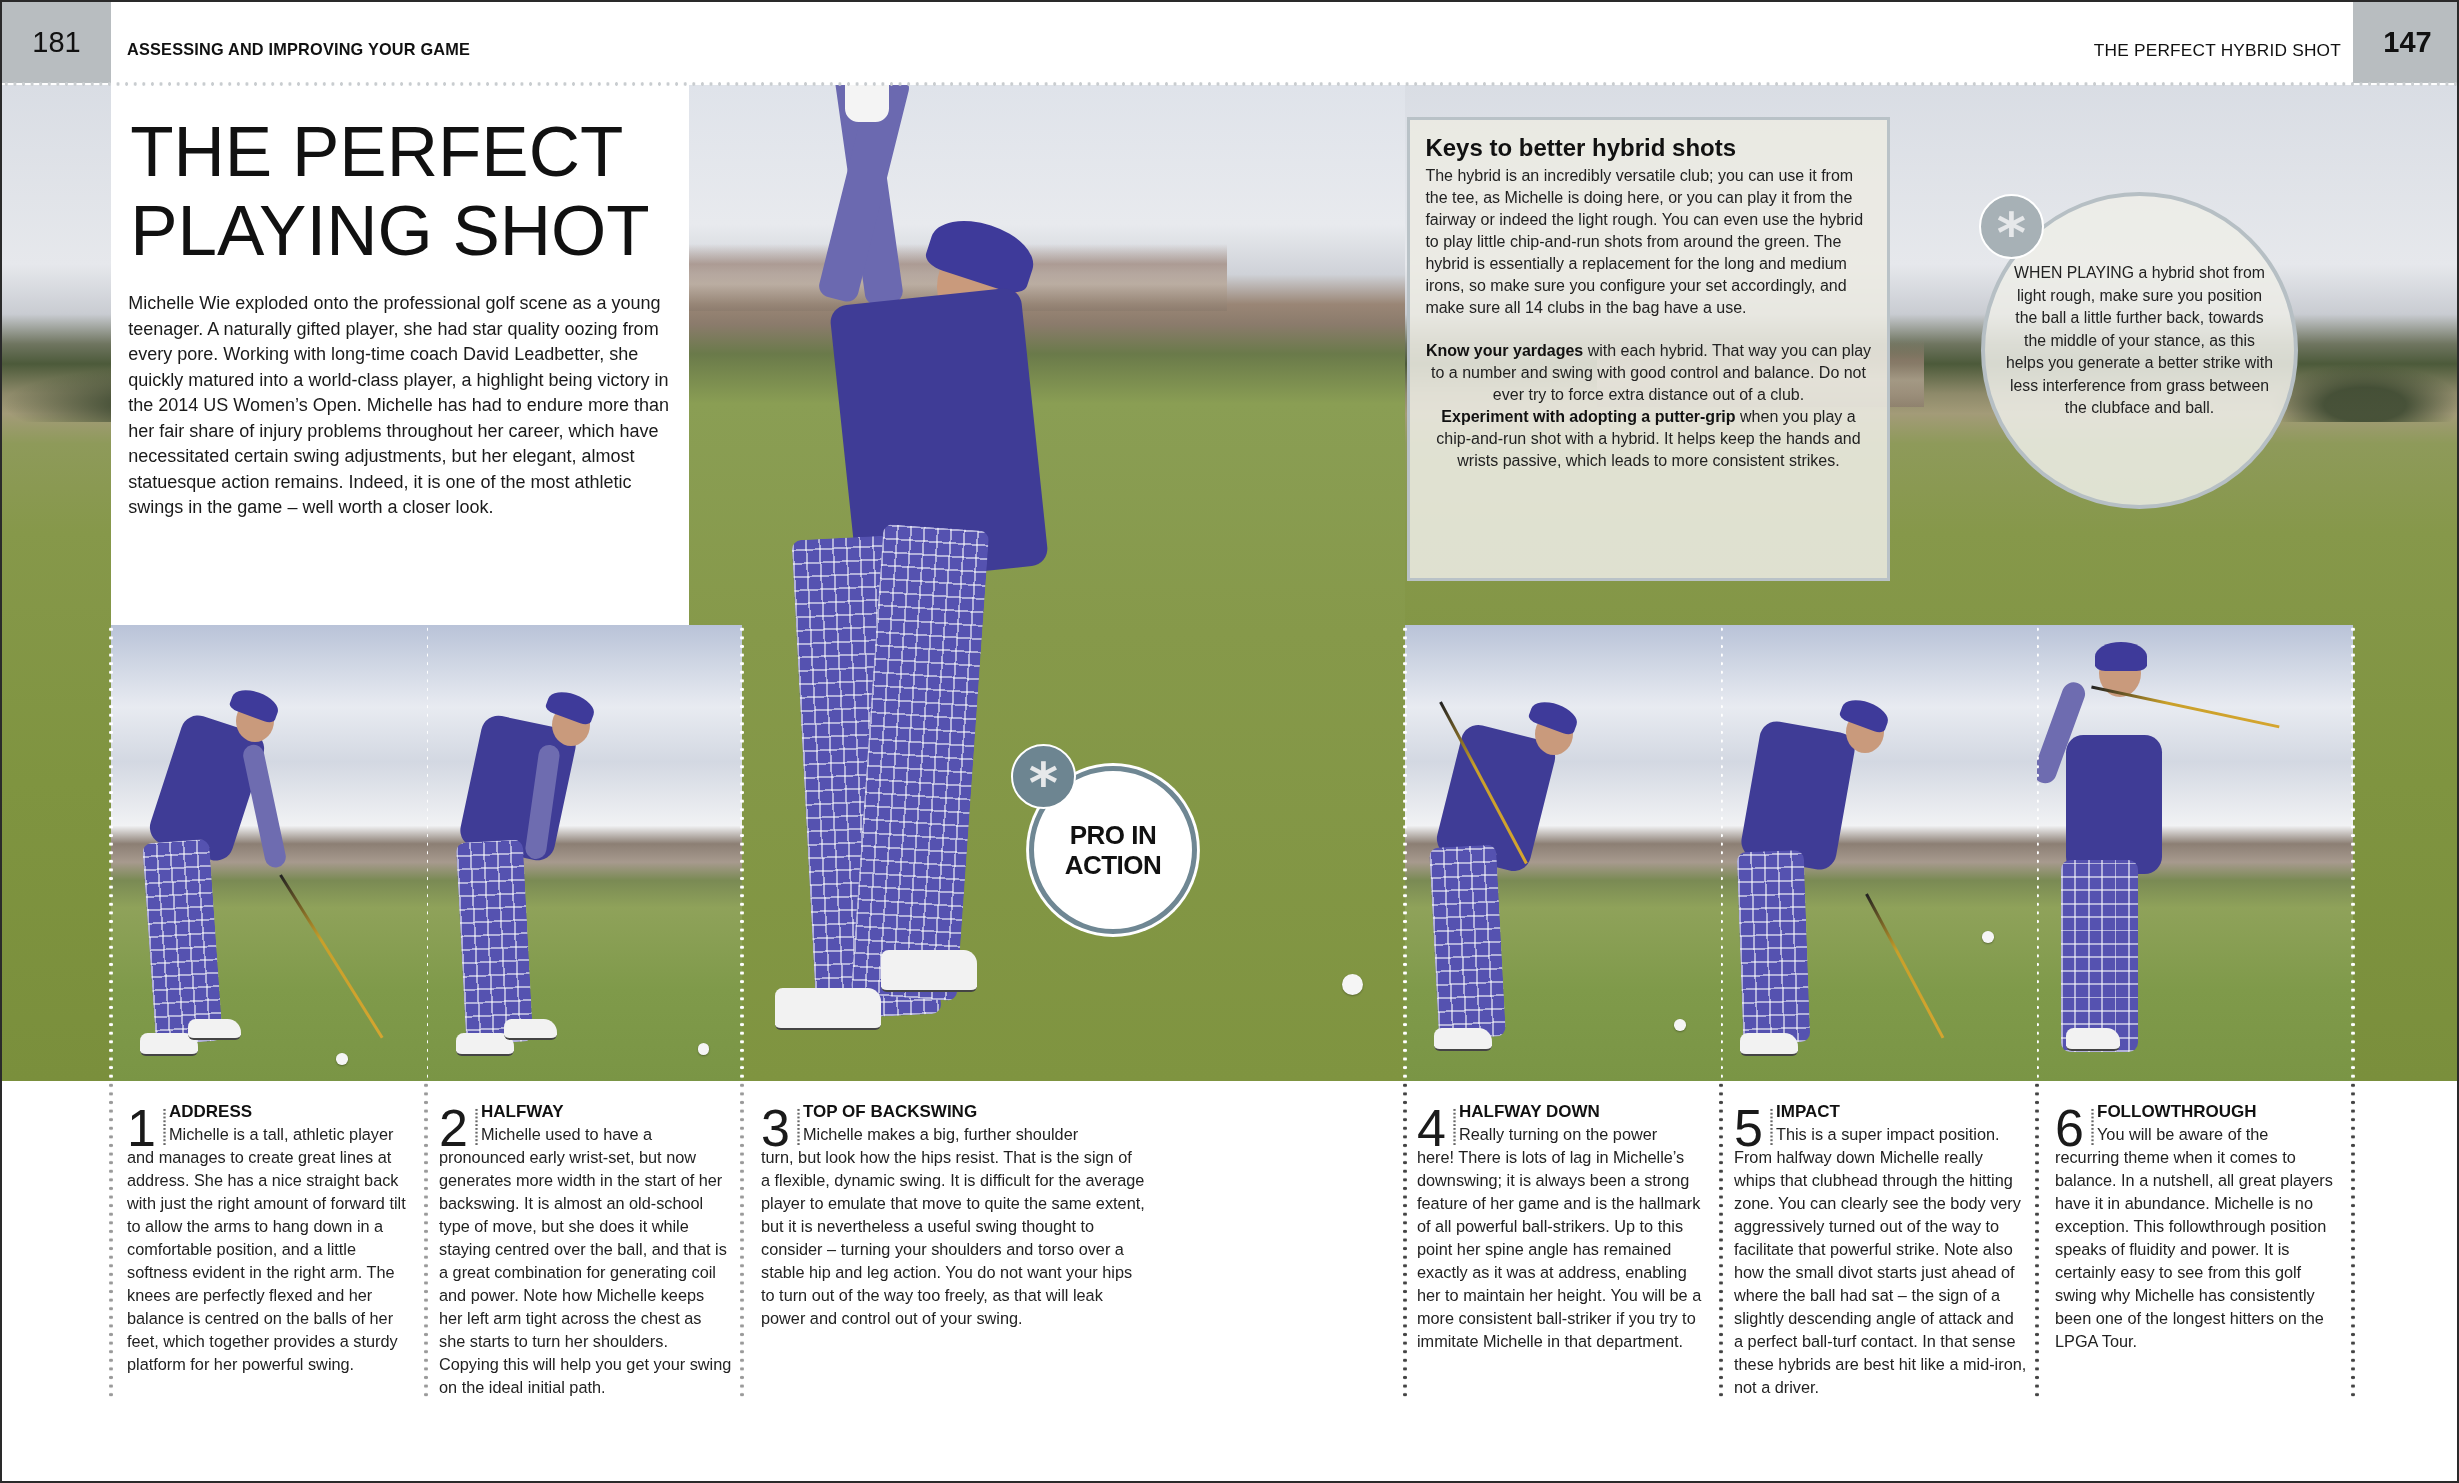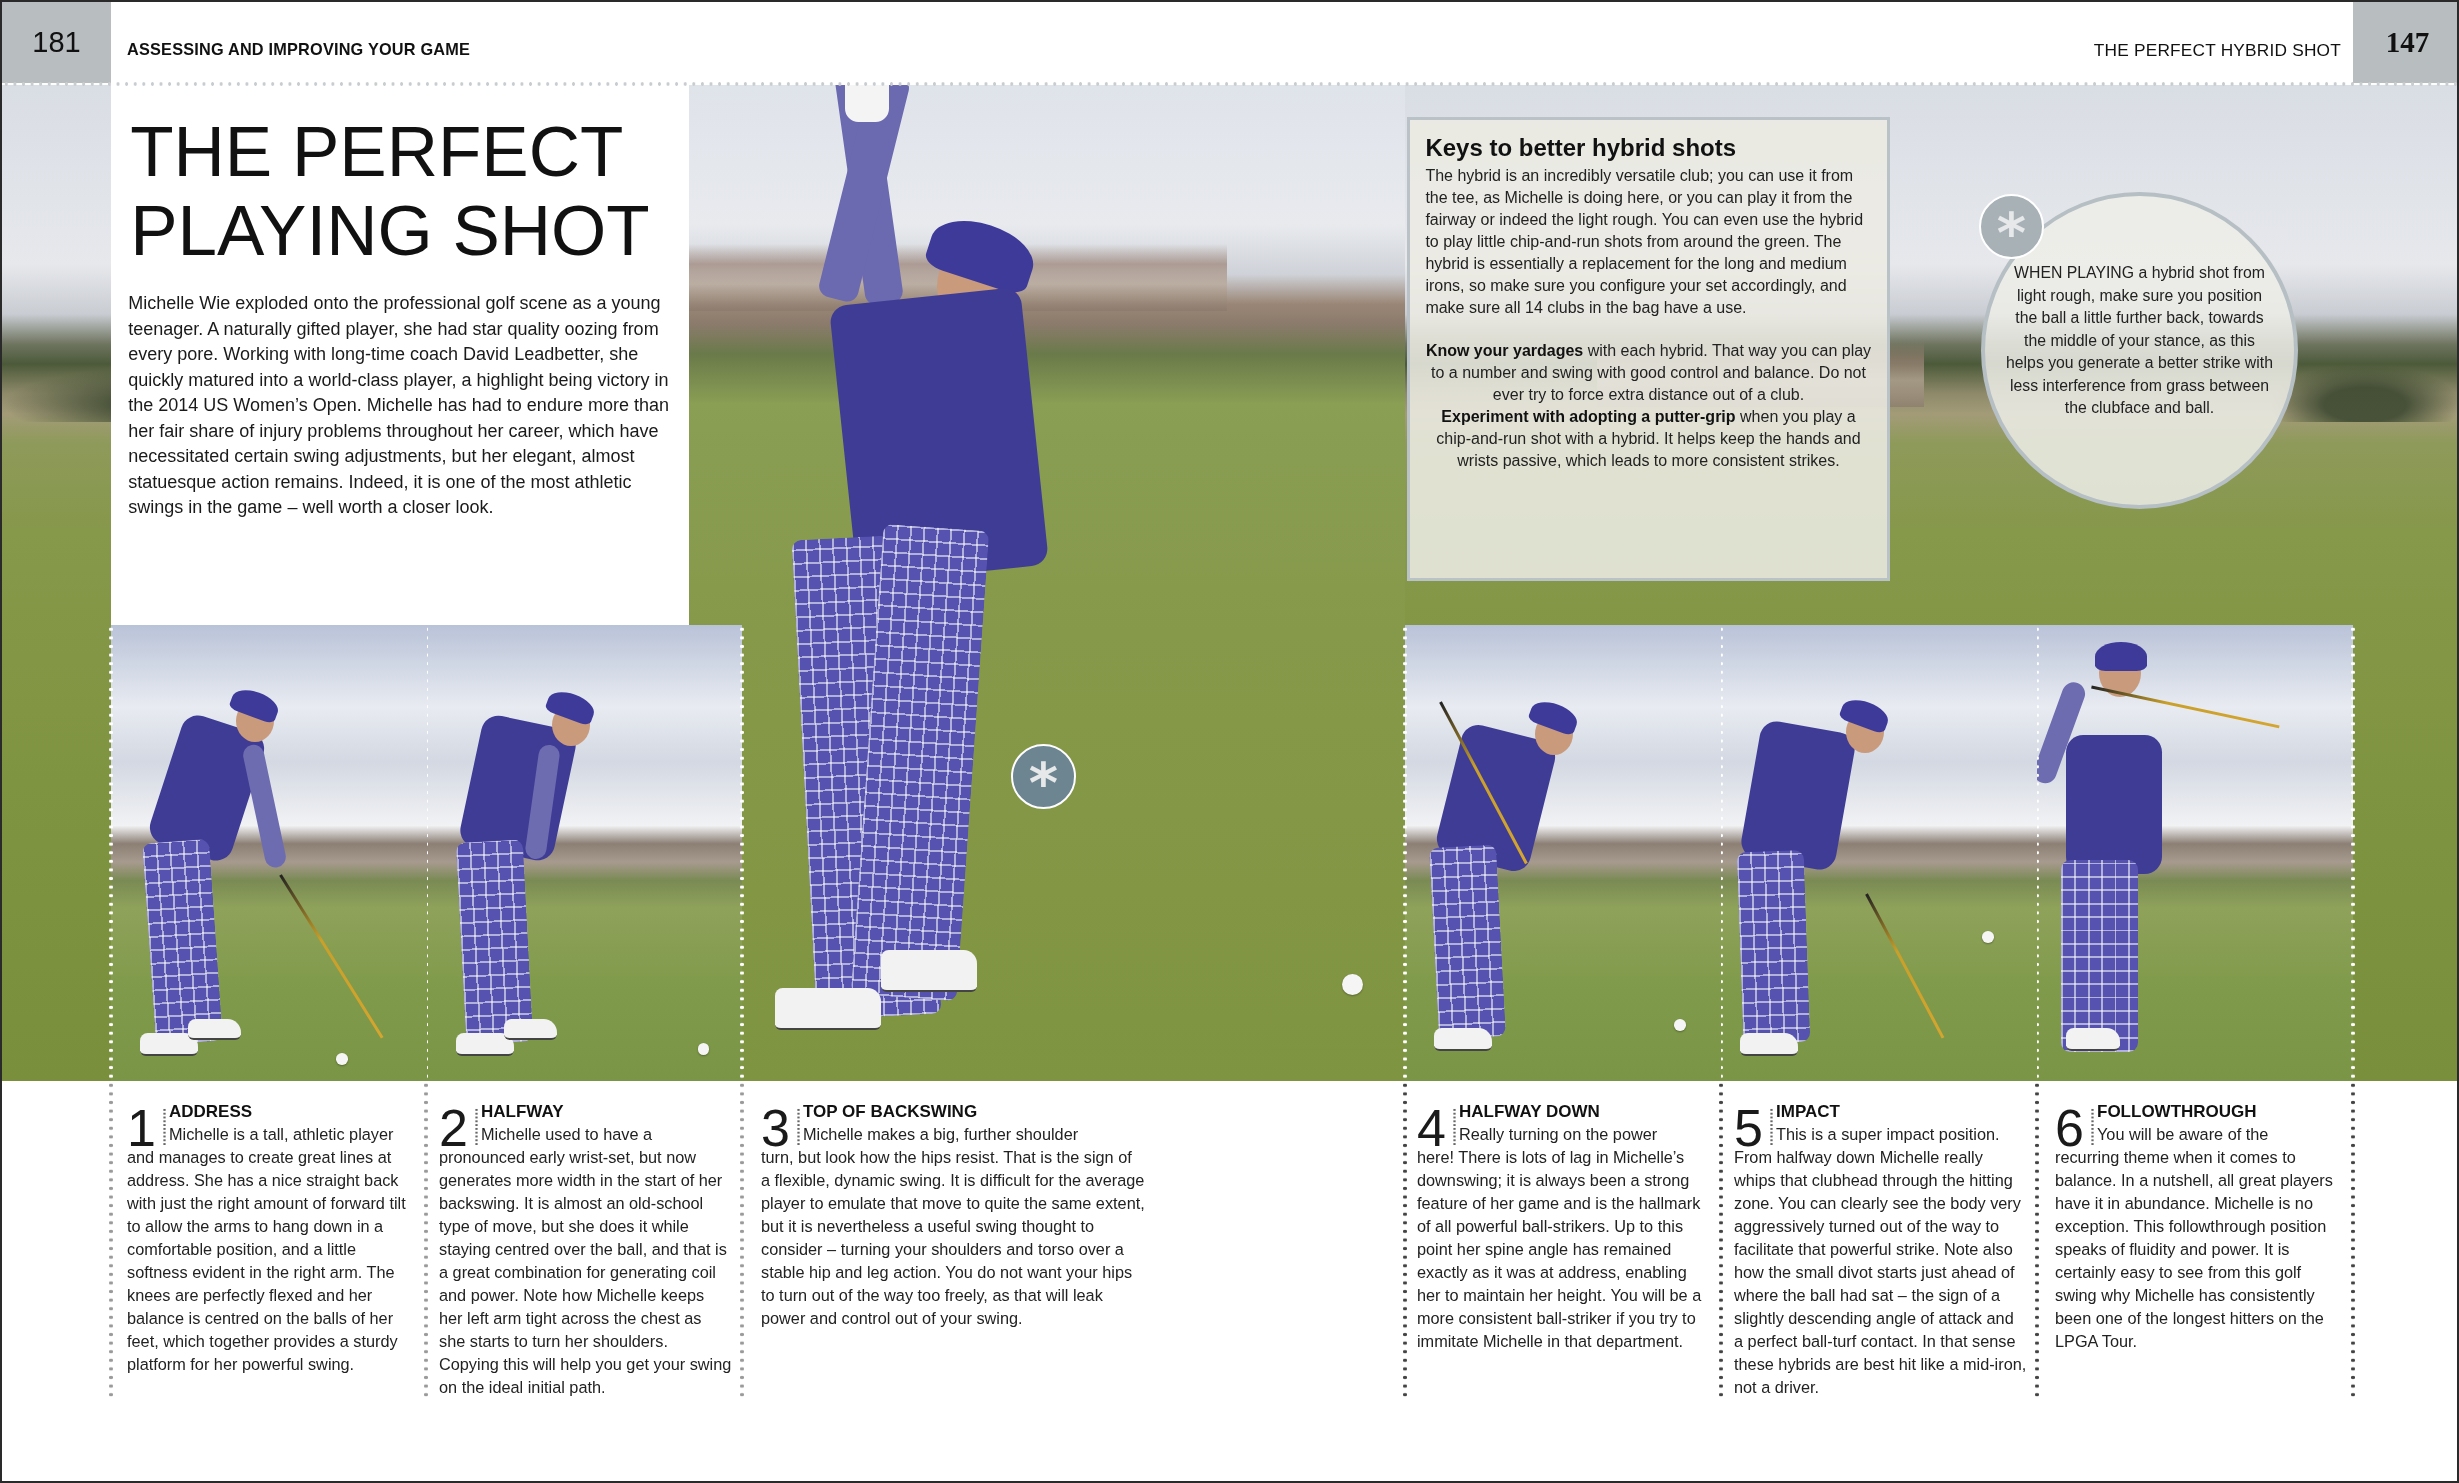--- a/index.html
+++ b/index.html
@@ -6,21 +6,21 @@
   html, body { width: 2459px; height: 1483px; overflow: hidden; background: #ffffff; }
   body { position: relative; font-family: "DejaVu Sans", "Liberation Sans", sans-serif; color: #1a1a1a; }
   .spread { position: absolute; left: 0; top: 0; width: 2459px; height: 1483px; border: 2.9px solid #2a2a2a; overflow: hidden; background: #fff; }
 
   
   .header { position: absolute; left: 0; top: 0; width: 2459px; height: 81px; background: #fff; z-index: 5; }
   .pagenum-box { position: absolute; top: 0; height: 81px; background: #b8bdc0; display: flex; align-items: center; justify-content: center; }
   .pagenum-box.left { left: 0; width: 109px; }
   .pagenum-box.right { left: 2351px; width: 109px; }
   .pagenum { font-family: "Liberation Sans", sans-serif; font-size: 29px; color: #111; }
-  .pagenum.bold { font-weight: bold; font-family: Liberation Serif, serif; }
+  .pagenum.bold { font-weight: bold; }
   .running-head { position: absolute; top: 38px; font-family: "Liberation Sans", sans-serif; font-size: 17.3px; letter-spacing: 0.2px; color: #111; }
   .running-head.left { left: 125px; font-weight: bold; font-size: 16.3px; text-align: center; }
   .running-head.right { right: 120px; }
   .dotline { position: absolute; left: 0; top: 79px; width: 2459px; height: 5.8px;
     background-image: radial-gradient(circle, #c9cdd0 1.5px, transparent 1.9px);
     background-size: 8.6px 5.8px; z-index: 6; }
 
   
   .bg-photo { position: absolute; left: 0; top: 83px; width: 2459px; height: 996px;
     background:
@@ -222,20 +222,26 @@
     <p class="keys-tip"><b>Experiment with adopting a putter-grip</b><span> when you play a chip-and-run shot with a hybrid. It helps keep the hands and wrists passive, which leads to more consistent strikes.</span></p>
   </div>
 
   <div class="tip-circle">
     <p class="tip-text">WHEN PLAYING a hybrid shot from light rough, make sure you position the ball a little further back, towards the middle of your stance, as this helps you generate a better strike with less interference from grass between the clubface and ball.</p>
   </div>
   <div class="badge tip">
       <span class="asterisk">*</span>
     </div>
 
+  <div class="pro-circle">
+    <div class="pro-text">
+      <span>PRO IN</span><br>
+      <span>ACTION</span>
+    </div>
+  </div>
   <div class="badge pro">
       <span class="asterisk">*</span>
     </div>
 
   <div class="steps">
     <div class="step" style="left:125px;width:288px;">
       <span class="num">1</span>
       <span class="numdots" style="left:36px;"></span>
       <div class="body">
         <div class="head indent">ADDRESS</div>

